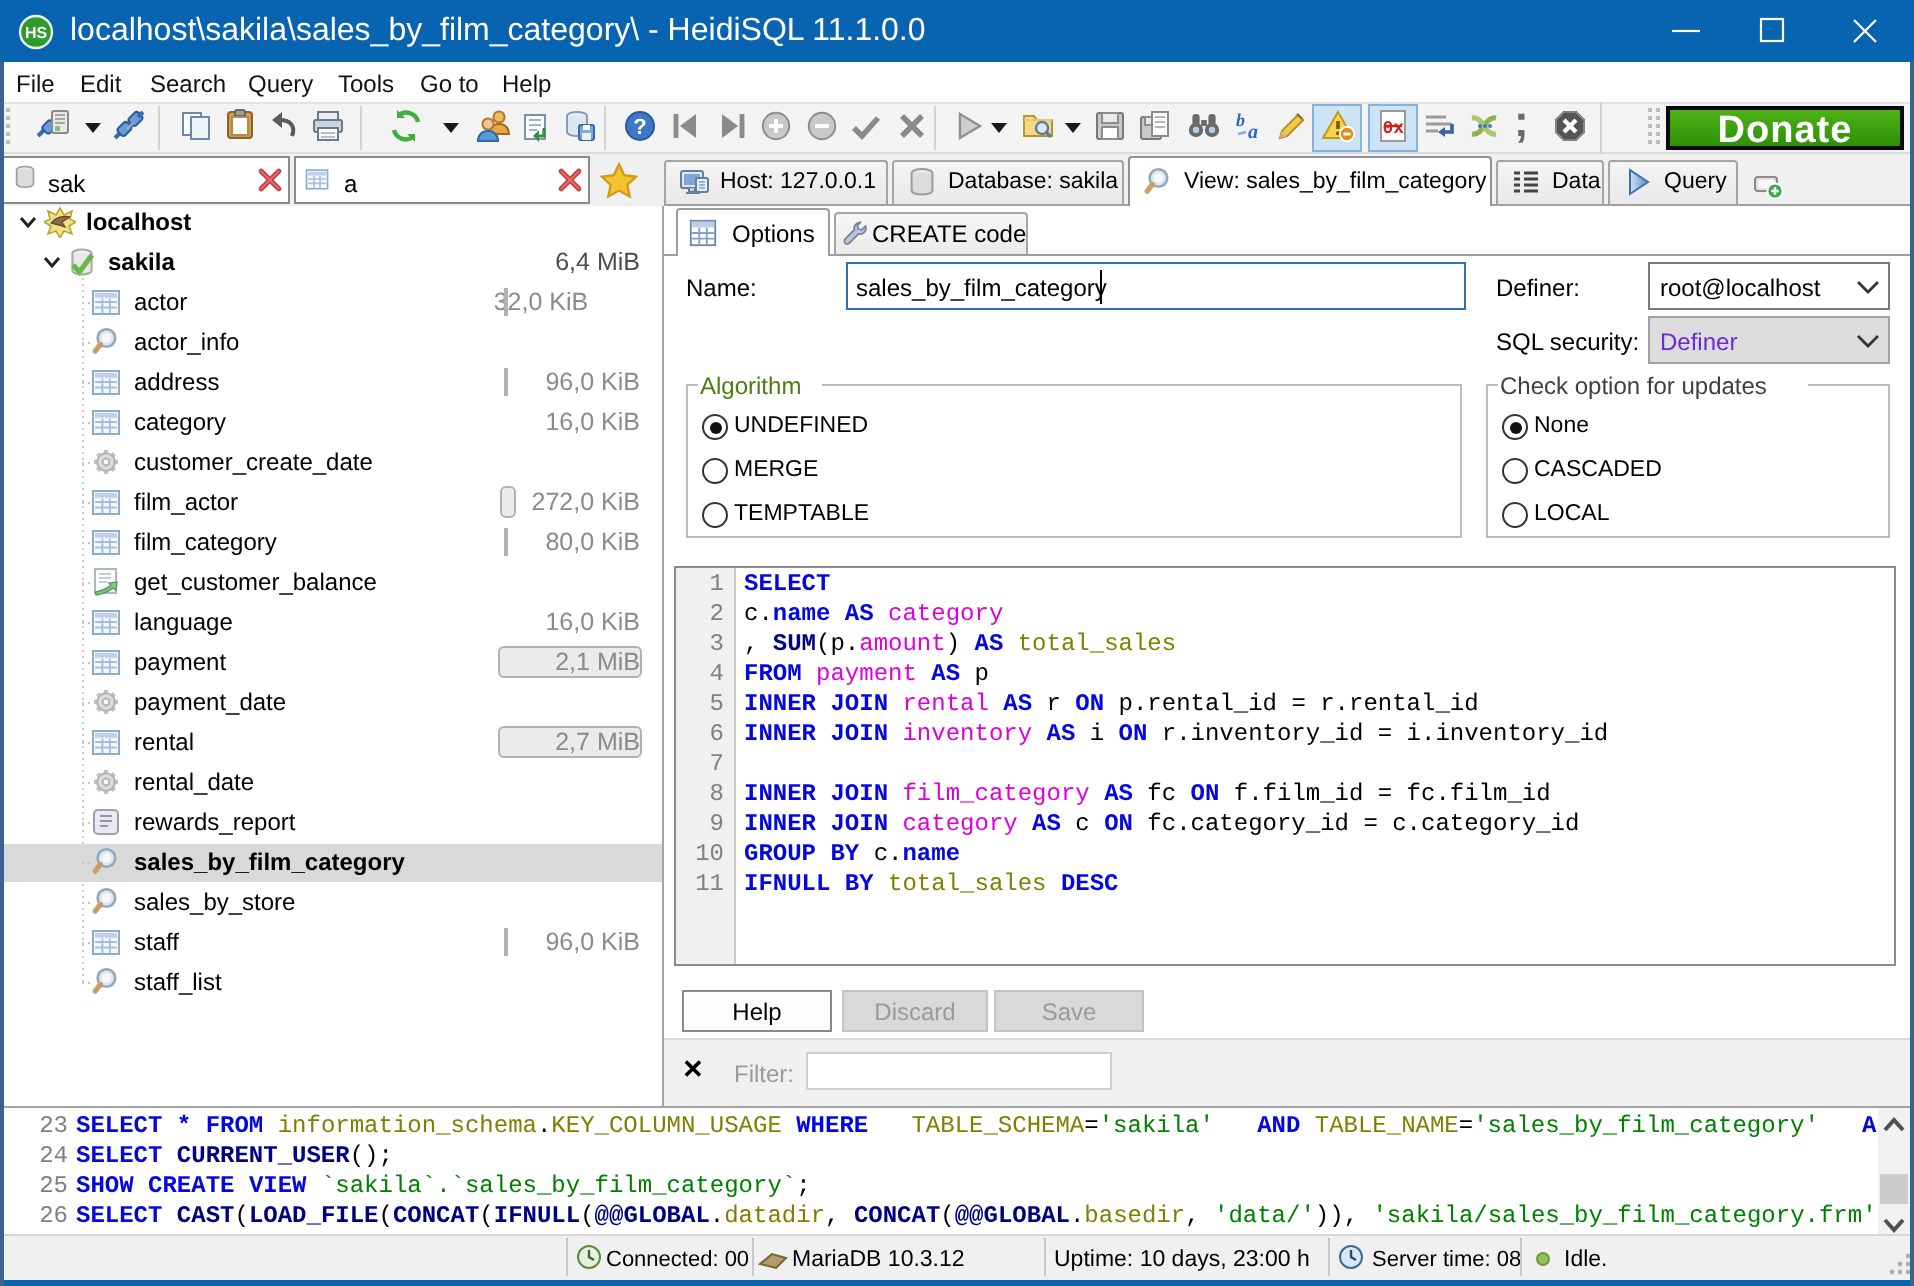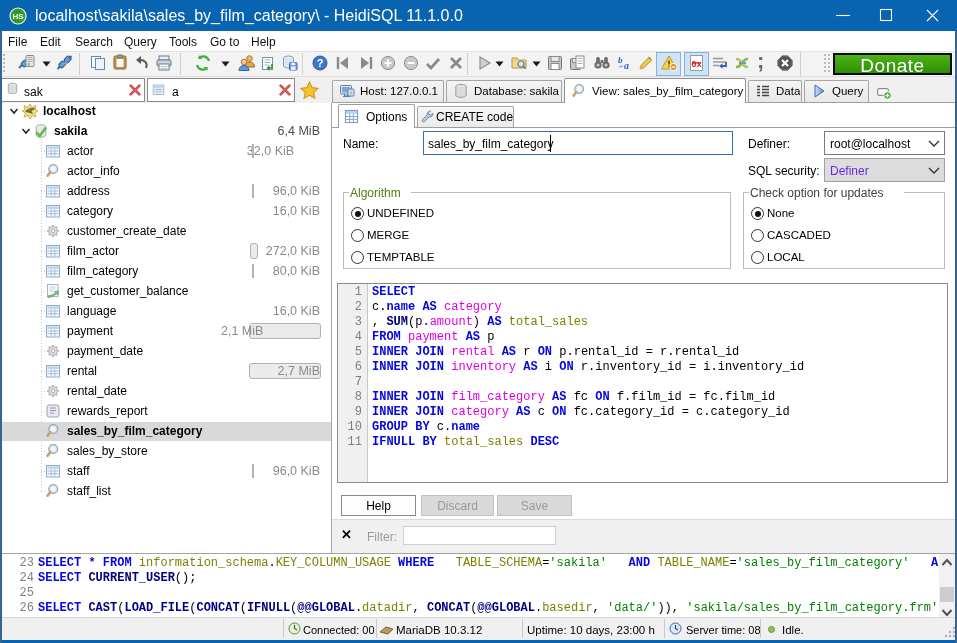--- a/index.html
+++ b/index.html
@@ -207,21 +207,21 @@
     </svg>
 <div class="txt" style="left:757px;top:48px;font-size:22px;font-weight:bold;color:#6a6a6a">;</div>
 <svg class="ab" style="left:776px;top:54px" width="18" height="18" viewBox="0 0 18 18">
       <path d="M6 2h6l4 4v6l-4 4H6l-4-4V6z" fill="#555" stroke="#333"></path>
       <path d="M6 2h6l4 4v6l-4 4H6l-4-4V6z" fill="none" stroke="#999" stroke-width="0.8"></path>
       <path d="M6 6l6 6M12 6l-6 6" stroke="#fff" stroke-width="2.2"></path>
     </svg>
 <div class="ab" style="left:824px;top:54px;width:2px;height:20px;background-image:repeating-linear-gradient(#bbb 0 2px,transparent 2px 4px)"></div>
 <div class="ab" style="left:828px;top:54px;width:2px;height:20px;background-image:repeating-linear-gradient(#bbb 0 2px,transparent 2px 4px)"></div>
 <div class="ab" style="left:833px;top:53px;width:119px;height:22px;background:linear-gradient(#4db216,#2d8f06);border:2px solid #0a0a0a;box-sizing:border-box"></div>
-<div class="txt" style="left:833px;top:55px;width:119px;text-align:center;font-size:19px;font-weight:normal;color:#fff;letter-spacing:0.5px">Donate</div>
+<div class="txt" style="left:833px;top:55px;width:119px;text-align:center;font-size:19px;font-weight:bold;color:#fff;letter-spacing:0.5px">Donate</div>
 <div class="ab" style="left:0;top:77px;width:957px;height:26px;background:#f0f0f0"></div>
 <div class="ab" style="left:1px;top:78px;width:144px;height:24px;background:#fff;border:1px solid #8a8a8a;box-sizing:border-box"></div>
 <svg class="ab" style="left:6px;top:82px" width="13" height="13" viewBox="0 0 16 16">
       <ellipse cx="8" cy="3.6" rx="5.2" ry="2.1" fill="#e8e8e8" stroke="#9c9c9c"></ellipse>
       <path d="M2.8 3.6v8.6c0 1.2 2.3 2.1 5.2 2.1s5.2-.9 5.2-2.1V3.6" fill="#dcdcdc" stroke="#9c9c9c"></path>
     </svg>
 <div class="txt" style="left:24px;top:85px;font-size:12px;color:#000">sak</div>
 <svg class="ab" style="left:128px;top:83px" width="14" height="14" viewBox="0 0 16 16">
       <path d="M3 3l10 10M13 3l-10 10" stroke="#c43c3c" stroke-width="3" stroke-linecap="round"></path>
       <path d="M3 3l10 10M13 3l-10 10" stroke="#e06a6a" stroke-width="1.2" stroke-linecap="round"></path>
@@ -383,21 +383,21 @@
 <div class="txt" style="left:67px;top:304px;font-size:12px;font-weight:normal;color:#000">language</div>
 <div class="txt" style="left:221px;top:304px;width:99px;text-align:right;font-size:12.5px;color:#8a8a8a">16,0 KiB</div>
 <div class="ab" style="left:41px;top:331px;width:5px;height:1px;background-image:repeating-linear-gradient(90deg,#c8c8c8 0 1px,transparent 1px 3px)"></div>
 <svg class="ab" style="left:45px;top:323px" width="16" height="16" viewBox="0 0 16 16">
       <rect x="1.5" y="2.5" width="13" height="11.5" fill="#f4f9fd" stroke="#8fabc9"></rect>
       <rect x="2.5" y="3.5" width="11" height="2.4" fill="#bdd2e8"></rect>
       <path d="M2.5 8h11M2.5 10.7h11M6.2 6.2v7.3M9.9 6.2v7.3" stroke="#a5bedb" stroke-width="1" fill="none"></path>
     </svg>
 <div class="txt" style="left:67px;top:324px;font-size:12px;font-weight:normal;color:#000">payment</div>
 <div class="ab" style="left:249px;top:323px;width:72px;height:16px;background:#ebebeb;border:1px solid #b2b2b2;border-radius:3px;box-sizing:border-box"></div>
-<div class="txt" style="left:221px;top:324px;width:99px;font-size:12.5px;color:#8a8a8a">2,1 MiB</div>
+<div class="txt" style="left:221px;top:324px;width:99px;text-align:right;font-size:12.5px;color:#8a8a8a">2,1 MiB</div>
 <div class="ab" style="left:41px;top:351px;width:5px;height:1px;background-image:repeating-linear-gradient(90deg,#c8c8c8 0 1px,transparent 1px 3px)"></div>
 <svg class="ab" style="left:45px;top:343px" width="16" height="16" viewBox="0 0 16 16">
       <g stroke="#c2c2c2" stroke-width="2.2">
         <path d="M8 2v3M8 11v3M2 8h3M11 8h3M3.8 3.8l2 2M10.2 10.2l2 2M12.2 3.8l-2 2M5.8 10.2l-2 2"></path>
       </g>
       <circle cx="8" cy="8" r="4.4" fill="#dcdcdc" stroke="#b2b2b2"></circle>
       <circle cx="8" cy="8" r="1.7" fill="#fafafa" stroke="#b2b2b2"></circle>
     </svg>
 <div class="txt" style="left:67px;top:344px;font-size:12px;font-weight:normal;color:#000">payment_date</div>
 <div class="ab" style="left:41px;top:371px;width:5px;height:1px;background-image:repeating-linear-gradient(90deg,#c8c8c8 0 1px,transparent 1px 3px)"></div>
@@ -535,20 +535,21 @@
 <div class="ab" style="left:332px;top:519px;width:625px;height:34px;background:#f0f0f0;border-top:1px solid #d9d9d9;box-sizing:border-box"></div>
 <div class="txt" style="left:341px;top:527px;font-size:13px;font-weight:bold;color:#000">✕</div>
 <div class="txt" style="left:367px;top:530px;font-size:12px;color:#9a9a9a">Filter:</div>
 <div class="ab" style="left:403px;top:526px;width:153px;height:19px;background:#fff;border:1px solid #cfcfcf;box-sizing:border-box"></div>
 <div class="ab" style="left:0;top:553px;width:957px;height:64px;background:#fff;border-top:1px solid #a3a3a3;box-sizing:border-box;overflow:hidden"></div>
 <div class="txt mono gray" style="left:12px;top:556px;width:22px;text-align:right">23</div>
 <div class="txt mono" style="left:38px;top:556px;width:901px;overflow:hidden;color:#000"><span class="k">SELECT</span> <span class="k">*</span> <span class="k">FROM</span> <span class="o">information_schema</span>.<span class="o">KEY_COLUMN_USAGE</span> <span class="k">WHERE</span>   <span class="o">TABLE_SCHEMA</span>=<span class="s">'sakila'</span>   <span class="k">AND</span> <span class="o">TABLE_NAME</span>=<span class="s">'sales_by_film_category'</span>   <span class="k">AND</span> </div>
 <div class="txt mono gray" style="left:12px;top:571px;width:22px;text-align:right">24</div>
 <div class="txt mono" style="left:38px;top:571px;width:901px;overflow:hidden;color:#000"><span class="k">SELECT</span> <span class="f">CURRENT_USER</span>();</div>
 <div class="txt mono gray" style="left:12px;top:586px;width:22px;text-align:right">25</div>
+<div class="txt mono" style="left:38px;top:586px;width:901px;overflow:hidden;color:#000"><span class="k">SHOW</span> <span class="k">CREATE</span> <span class="k">VIEW</span> <span class="s">`sakila`.`sales_by_film_category`</span>;</div>
 <div class="txt mono gray" style="left:12px;top:601px;width:22px;text-align:right">26</div>
 <div class="txt mono" style="left:38px;top:601px;width:901px;overflow:hidden;color:#000"><span class="k">SELECT</span> <span class="f">CAST</span>(<span class="f">LOAD_FILE</span>(<span class="f">CONCAT</span>(<span class="f">IFNULL</span>(<span class="f">@@GLOBAL</span>.<span class="o">datadir</span>, <span class="f">CONCAT</span>(<span class="f">@@GLOBAL</span>.<span class="o">basedir</span>, <span class="s">'data/'</span>)), <span class="s">'sakila/sales_by_film_category.frm'</span>))  </div>
 <div class="ab" style="left:939px;top:554px;width:16px;height:63px;background:#f1f1f1"></div>
 <svg class="ab" style="left:939px;top:556px" width="16" height="13" viewBox="0 0 16 13">
       <path d="M3.5 9l4.5-5 4.5 5" fill="none" stroke="#505050" stroke-width="2"></path>
     </svg>
 <svg class="ab" style="left:939px;top:606px" width="16" height="13" viewBox="0 0 16 13">
       <path d="M3.5 4l4.5 5 4.5-5" fill="none" stroke="#505050" stroke-width="2"></path>
     </svg>
 <div class="ab" style="left:940px;top:587px;width:14px;height:15px;background:#cdcdcd"></div>

